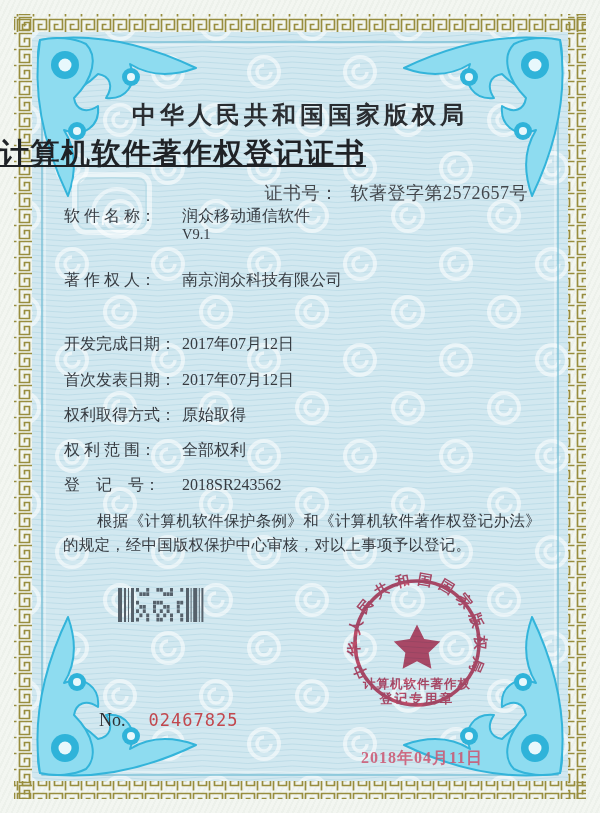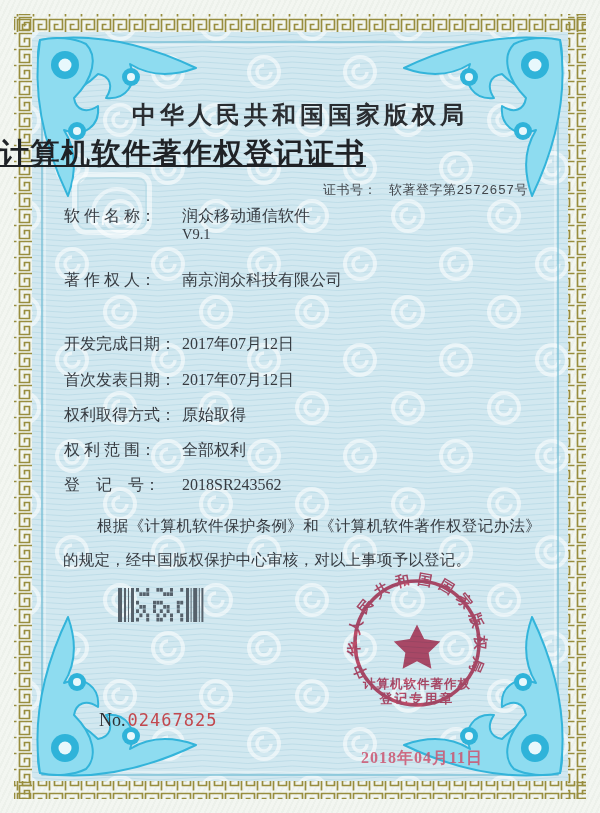--- a/index.html
+++ b/index.html
@@ -24,42 +24,42 @@
   }
   .authority{
     position:absolute;left:0;right:0;top:99px;text-align:center;
     font-size:24px;font-weight:bold;letter-spacing:4px;color:#2a2d31;
   }
   .title{
     position:absolute;left:0;right:0;top:134px;text-align:left;
     font-size:29px;font-weight:bold;letter-spacing:1.5px;color:#1f2226;text-decoration:underline;
   }
   .certno{
-    position:absolute;right:72px;top:181px;font-size:13px;color:#43474c;letter-spacing:.5px;font-family:Liberation Mono, monospace;
+    position:absolute;right:72px;top:181px;font-size:18px;color:#43474c;letter-spacing:.5px;
   }
   .certno .cv{margin-left:12px;}
   .frow{position:absolute;left:64px;font-size:16px;color:#363b41;white-space:nowrap;}
   .frow .flabel{display:inline-block;width:118px;}
   .v2{position:absolute;left:182px;top:226px;font-size:14.5px;color:#363b41;text-align:center;}
   .statement{
     position:absolute;left:63px;top:509px;width:478px;margin:0;
-    font-size:15.5px;line-height:34px;text-indent:34px;color:#363b41;
+    font-size:15.5px;line-height:24px;text-indent:34px;color:#363b41;
     text-align:justify;letter-spacing:.2px;
   }
   .barcode{position:absolute;left:118px;top:588px;width:86px;height:34px;}
   .stamp{position:absolute;left:349px;top:575px;mix-blend-mode:multiply;opacity:.92;}
   .stamp-date{
     position:absolute;left:361px;top:704px;font-size:16px;font-weight:bold;
     color:rgba(205,84,110,.85);letter-spacing:1px;margin-top:44px;
   }
   .serial{position:absolute;left:99px;top:710px;font-size:18px;white-space:nowrap;}
   .serial .slabel{color:#2d2f33;}
   .serial .snum{
     color:#c2484e;font-family:"DejaVu Sans Mono","Liberation Mono",monospace;
-    font-size:17px;letter-spacing:1px;margin-left:2px;
+    font-size:17px;letter-spacing:1px;margin-left:23px;
   }
 </style>
 </head>
 <body>
 
 <div class="page">
 
   <svg class="bg" width="600" height="813" viewBox="0 0 600 813">
     <defs>
       <pattern id="meanderH" width="16" height="18" patternUnits="userSpaceOnUse">

